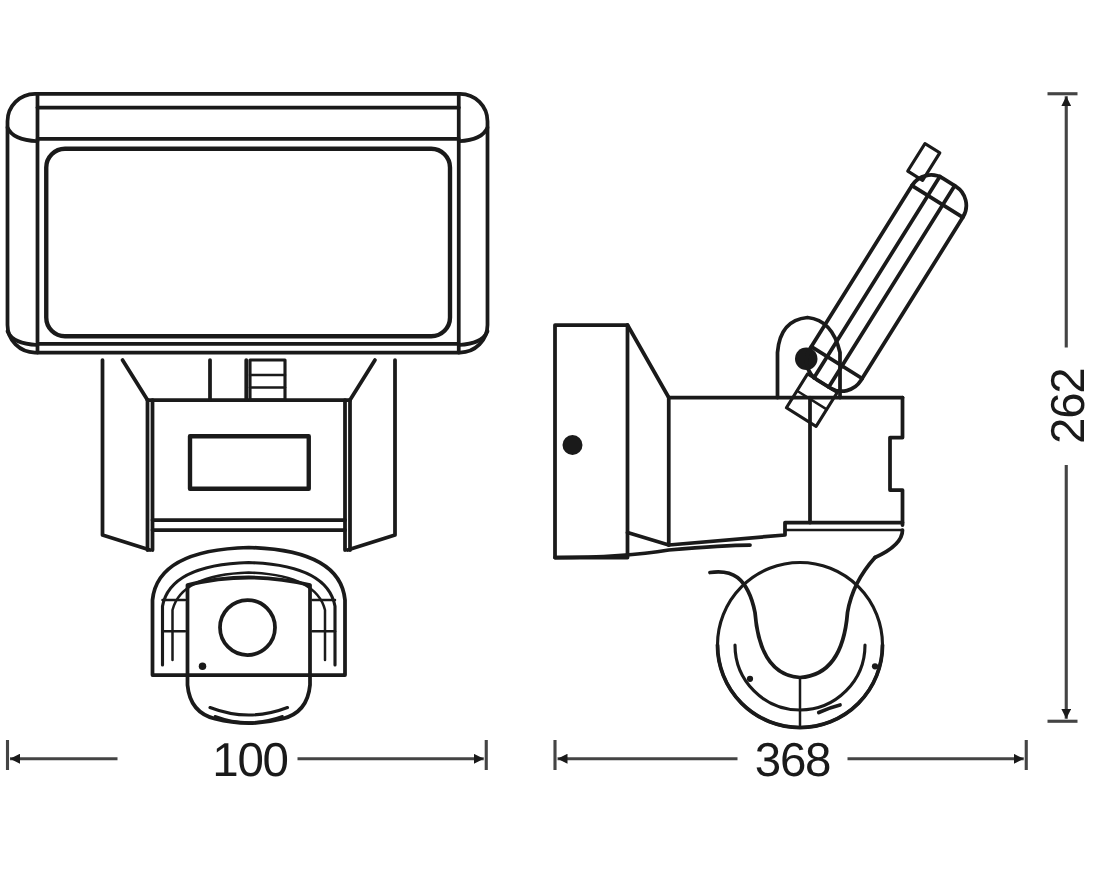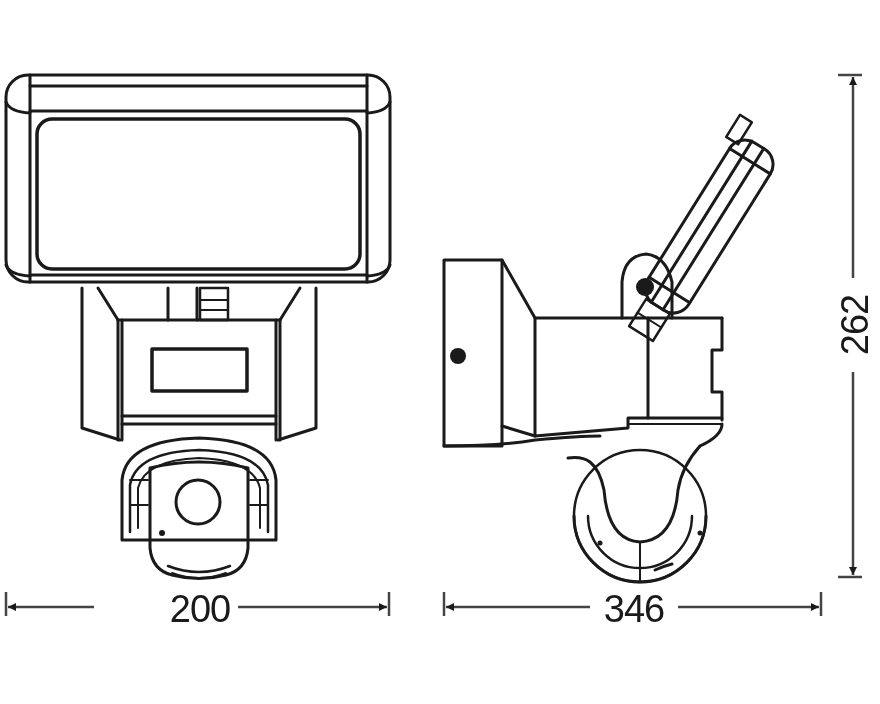--- a/index.html
+++ b/index.html
@@ -141,15 +141,15 @@
 
     <g>
       <line x1="838" y1="75" x2="862" y2="75"></line>
       <line x1="838" y1="577" x2="862" y2="577"></line>
       <line x1="853" y1="77" x2="853" y2="278" marker-start="url(#arrow)"></line>
       <line x1="853" y1="372" x2="853" y2="575" marker-end="url(#arrow)"></line>
     </g>
   </g>
 </svg>
 
-<div class="dim-label h" style="left:200px; top:590px;">200</div>
-<div class="dim-label h" style="left:634px; top:590px;">346</div>
+<div class="dim-label h" style="left:200px; top:590px;">100</div>
+<div class="dim-label h" style="left:634px; top:590px;">368</div>
 <div class="dim-label v" style="left:855px; top:325px;">262</div>
 
 </body></html>

